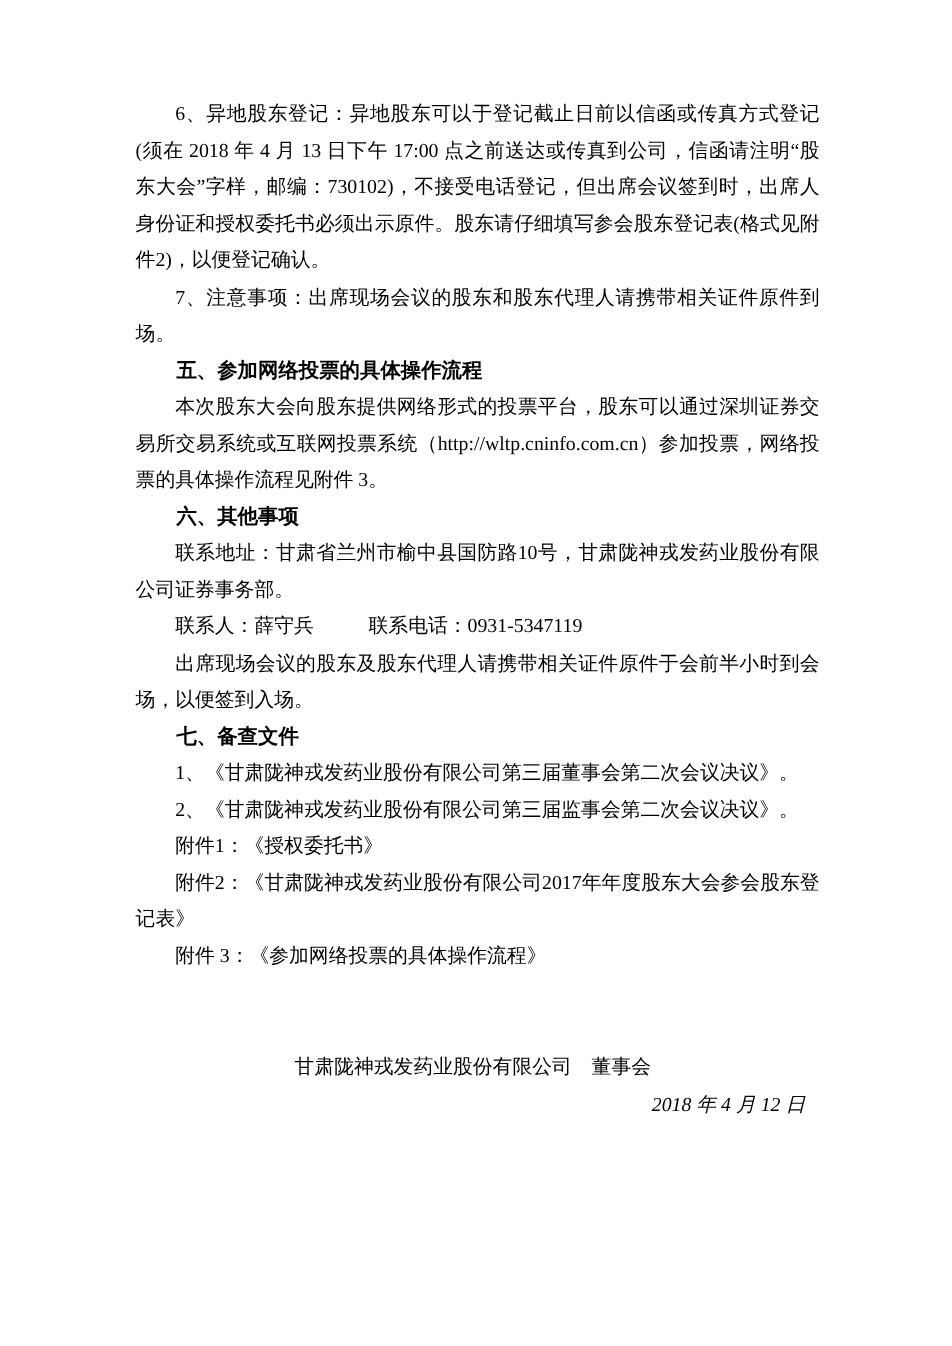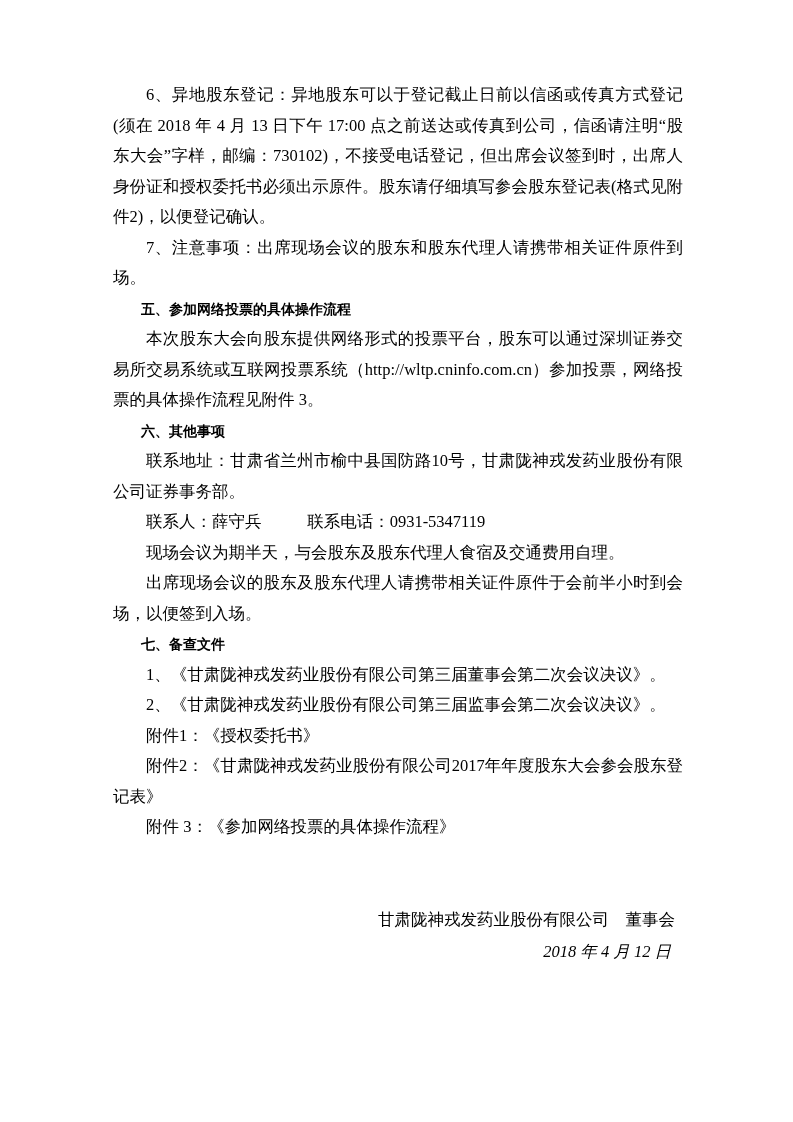--- a/index.html
+++ b/index.html
@@ -29,41 +29,42 @@
     line-height: 30.5px;
     text-align: justify;
   }
   p.para {
     margin: 0;
     text-indent: 2em;
   }
   h2.heading {
     margin: 0;
     text-indent: 2em;
-    font-size: 14px;
+    font-size: 17px;
     line-height: 30.5px;
     font-weight: bold;
     font-family: "Liberation Sans", "DejaVu Sans", sans-serif;
     text-align: left;
   }
   .contact-row .contact-left {
     display: inline-block;
     min-width: 157px;
     text-indent: 0;
   }
   .signature {
     margin-top: 61px;
     text-align: right;
   }
   .signature p {
     margin: 0;
     line-height: 32px;
   }
   .sig-company {
     padding-right: 8px;
+    text-align: center;
   }
   .sig-date {
     padding-right: 12px;
     font-style: italic;
   }
 </style>
 </head>
 <body>
 
 <div class="page">
@@ -80,21 +81,20 @@
     <h2 class="heading">六、其他事项</h2>
 
     <p class="para">联系地址：甘肃省兰州市榆中县国防路10号，甘肃陇神戎发药业股份有限公司证券事务部。</p>
 
     <p class="para contact-row">
       <span class="contact-left">联系人：薛守兵</span>
       <span>联系电话：0931-5347119</span>
     </p>
 
 
-    <p class="para">现场会议为期半天，与会股东及股东代理人食宿及交通费用自理。</p>
 
     <p class="para">出席现场会议的股东及股东代理人请携带相关证件原件于会前半小时到会场，以便签到入场。</p>
 
     <h2 class="heading">七、备查文件</h2>
 
     <p class="para">1、《甘肃陇神戎发药业股份有限公司第三届董事会第二次会议决议》。</p>
 
     <p class="para">2、《甘肃陇神戎发药业股份有限公司第三届监事会第二次会议决议》。</p>
 
     <p class="para">附件1：《授权委托书》</p>

